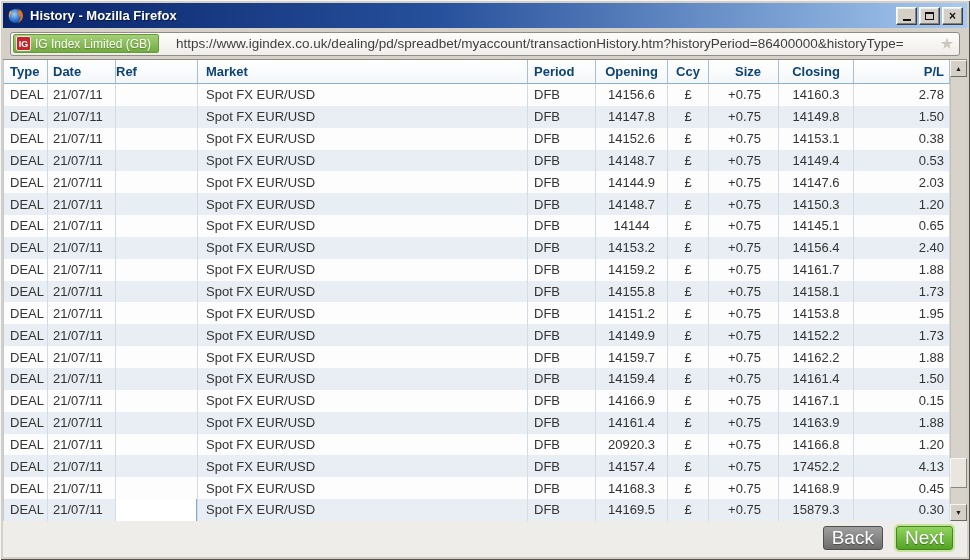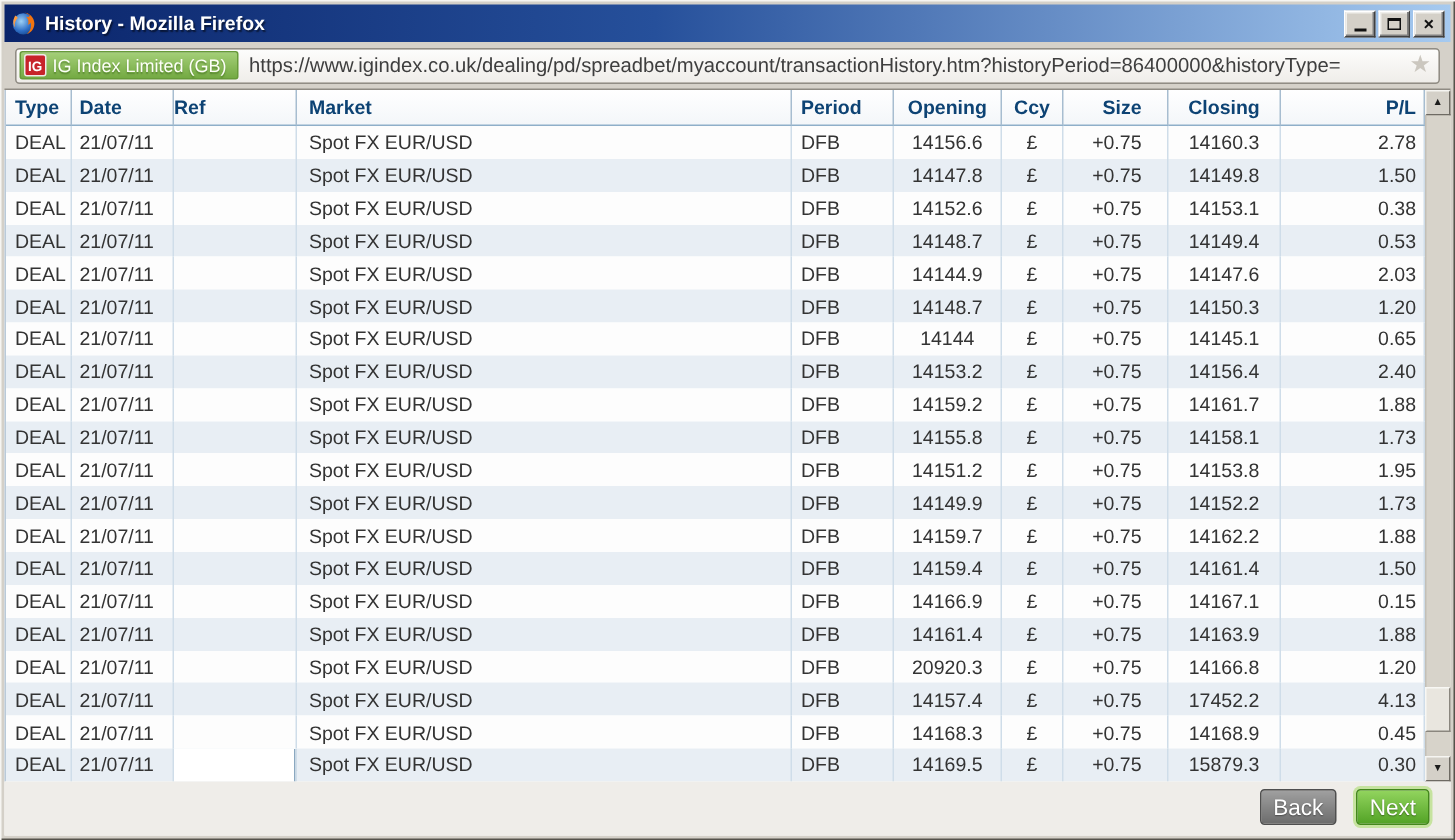--- a/index.html
+++ b/index.html
@@ -30,21 +30,21 @@
     background:linear-gradient(#fdfdfc,#efede9); border:1px solid #918d85;
     border-radius:3px; padding:0 5px 0 2px; }
   .ev-badge { display:flex; align-items:center; gap:4px; height:19px;
     background:linear-gradient(#a4cf77,#74aa43); border:1px solid #679a39;
     border-radius:2px; padding:0 7px 0 2px; color:#fdfff8; font-size:12px;
     text-shadow:0 1px 1px rgba(40,80,10,.45); white-space:nowrap; cursor:pointer; }
   .ig-logo { width:15px; height:15px; background:#c7232a; color:#fff;
     font-size:9px; font-weight:bold; display:flex; align-items:center;
     justify-content:center; border-radius:2px; border:1px solid #efe9e9;
     text-shadow:none; }
-  .url-text { flex:1; margin-left:7px; color:#3e3e3e; font-size:13.5px;
+  .url-text { flex:1; margin-left:17px; color:#3e3e3e; font-size:13.5px;
     white-space:nowrap; overflow:hidden; }
   .star { color:#cbc7bf; font-size:16px; line-height:1; margin-left:4px; cursor:pointer; }
 
   
   .main { background:#fff; height:497px; display:flex; flex-direction:column; }
   .tablewrap { display:flex; height:461px; }
   .grid { flex:1; border-left:1px solid #b9cad9; }
 
   .tr { display:flex; align-items:flex-start; height:21.85px; color:#333; }
   .hr { height:24px; background:linear-gradient(#ffffff,#f3f6f9); }
@@ -75,21 +75,21 @@
   .sb-trough { flex:1; position:relative; background:#d7d3ca;
     box-shadow: inset 1px 0 0 #c3bfb6; cursor:pointer; }
   .sb-thumb { position:absolute; left:0; right:0; bottom:16px; height:30px;
     background:#e9e6df; border:1px solid; border-color:#f8f7f4 #8a867e #8a867e #f8f7f4;
     cursor:grab; }
 
   
   .footer { flex:1; background:#efede9; display:flex; justify-content:flex-end;
     align-items:flex-start; padding:5px 14px 0 0; gap:13px; }
   .btn { height:24px; min-width:45px; padding:0 8px; border-radius:3px;
-    color:#fff; font-size:15px; display:flex; align-items:center;
+    color:#fff; font-size:19px; display:flex; align-items:center;
     justify-content:center; cursor:pointer; text-shadow:0 1px 1px rgba(0,0,0,.4); }
   .btn-back { background:linear-gradient(#a0a0a0,#6c6c6c); border:1px solid #4f4f4f; }
   .btn-next { background:linear-gradient(#92d45e,#53a326); border:1px solid #44881c;
     box-shadow:0 0 0 2px #c6e39f; }
 </style>
 </head>
 <body>
 
 <div class="window">
 

